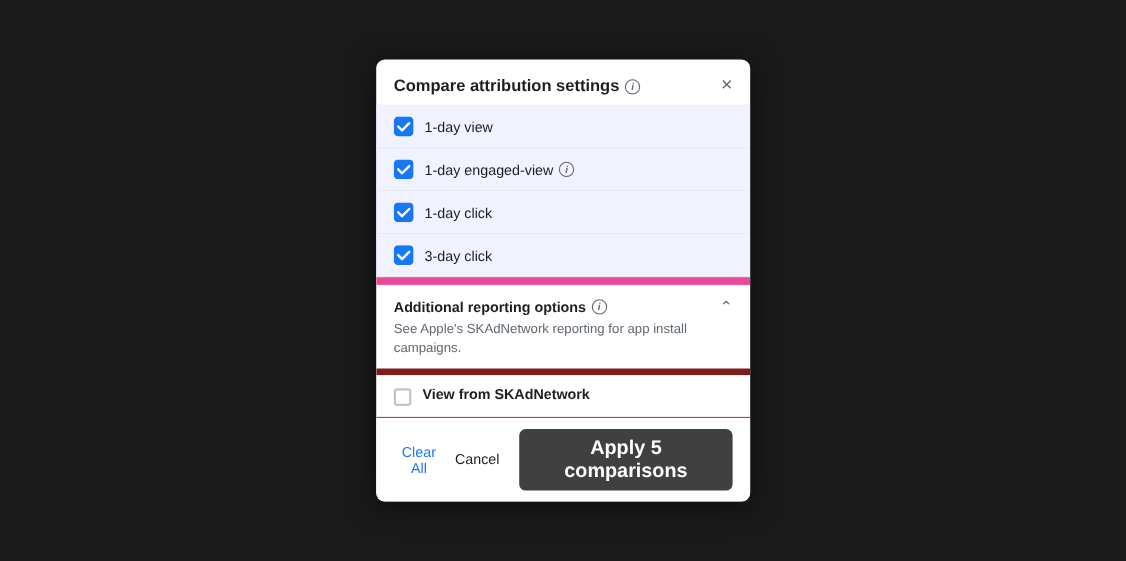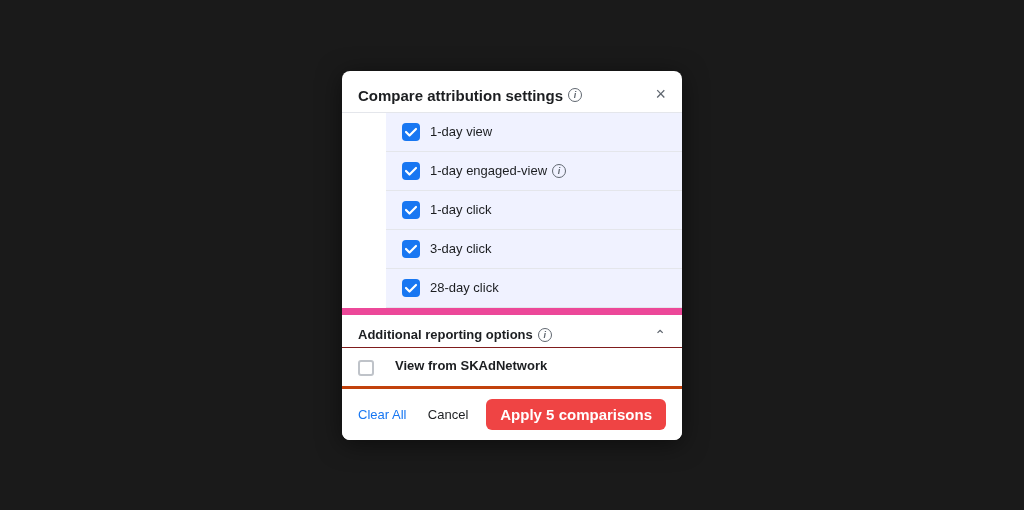--- a/index.html
+++ b/index.html
@@ -81,21 +81,20 @@
     .checkbox-list {
       border-top: 1px solid #e4e6eb;
     }
     .checkbox-item {
       display: flex;
       align-items: center;
       padding: 10px 16px;
       border-bottom: 1px solid #e4e6eb;
       gap: 10px;
       background: #f0f2ff;
-      margin-left: 44px;
     }
     .check-icon {
       width: 18px;
       height: 18px;
       flex-shrink: 0;
       display: flex;
       align-items: center;
       justify-content: center;
     }
     .check-icon svg {
@@ -132,22 +131,22 @@
     .section-desc {
       padding: 0 16px 10px 16px;
       font-size: 12px;
       color: #606770;
       line-height: 1.4;
     }
     .skad-item {
       padding: 10px 16px;
       display: flex;
       align-items: flex-start;
-      gap: 21px;
-      border-top: 1px solid #7f1d1d;
+      gap: 10px;
+      border-top: 6px solid #7f1d1d;
     }
     .skad-checkbox {
       width: 16px;
       height: 16px;
       border: 2px solid #bfc3c9;
       border-radius: 3px;
       flex-shrink: 0;
       margin-top: 2px;
       background: #fff;
     }
@@ -159,22 +158,21 @@
     }
     .skad-text-desc {
       font-size: 11.5px;
       color: #606770;
       line-height: 1.4;
     }
     .modal-footer {
       padding: 10px 16px;
       display: flex;
       align-items: center;
-      justify-content: space-between;
-      border-top: 3px solid #c2410c;
+      border-top: 1px solid #c2410c;
       background: #fff;
     }
     .clear-all-btn {
       background: none;
       border: none;
       color: #1877f2;
       font-size: 13px;
       cursor: pointer;
       font-weight: 500;
       padding: 0;
@@ -187,24 +185,24 @@
     .cancel-btn {
       background: none;
       border: none;
       color: #1c1e21;
       font-size: 13px;
       cursor: pointer;
       font-weight: 500;
       padding: 6px 10px;
     }
     .apply-btn {
-      background: #ef4444;
+      background: #404040;
       border: none;
       color: #fff;
-      font-size: 15px;
+      font-size: 18px;
       cursor: pointer;
       font-weight: 600;
       padding: 7px 14px;
       border-radius: 6px;
     }
   </style>
 </head>
 <body>
 
 <div class="modal-overlay">
@@ -256,38 +254,30 @@
         <div class="checkbox-item">
           <span class="check-icon">
             <svg viewBox="0 0 18 18" fill="none">
               <rect width="18" height="18" rx="4" fill="#1877f2"></rect>
               <path d="M4 9l3.5 3.5L14 6" stroke="#fff" stroke-width="2.2" stroke-linecap="round" stroke-linejoin="round"></path>
             </svg>
           </span>
           <span class="checkbox-label">3-day click</span>
         </div>
 
-        <div class="checkbox-item">
-          <span class="check-icon">
-            <svg viewBox="0 0 18 18" fill="none">
-              <rect width="18" height="18" rx="4" fill="#1877f2"></rect>
-              <path d="M4 9l3.5 3.5L14 6" stroke="#fff" stroke-width="2.2" stroke-linecap="round" stroke-linejoin="round"></path>
-            </svg>
-          </span>
-          <span class="checkbox-label">28-day click</span>
-        </div>
       </div>
 
       <div class="section-header">
         <div class="section-title">
           <span>Additional reporting options</span>
           <span class="info-icon">i</span>
         </div>
         <span class="chevron-icon">⌃</span>
       </div>
+      <div class="section-desc">See Apple's SKAdNetwork reporting for app install campaigns.</div>
 
       <div class="skad-item">
         <div class="skad-checkbox"></div>
         <div>
           <div class="skad-text-title">View from SKAdNetwork</div>
         </div>
       </div>
 
     </div>
 

